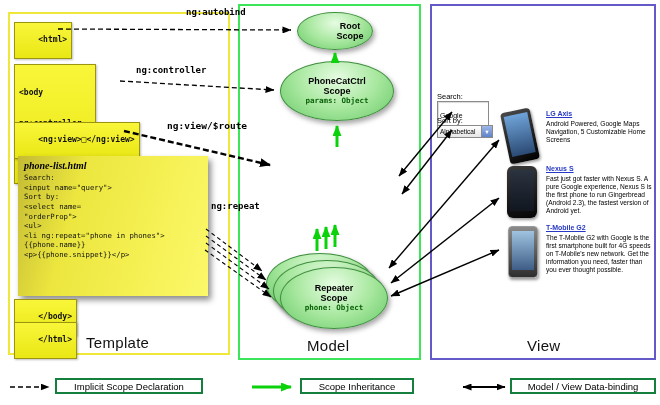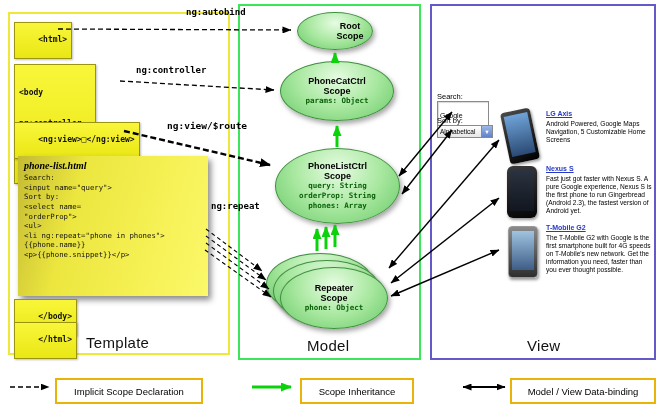--- a/index.html
+++ b/index.html
@@ -68,21 +68,21 @@
              background:linear-gradient(180deg,#6fa3d8,#2b4a74); }
   .p2 .pbody { border-radius:6px; background:linear-gradient(165deg,#3a3a3a,#050505); }
   .p2 .pscreen { background:linear-gradient(180deg,#2b3340,#11161f); }
   .p3 .pbody { background:linear-gradient(#8a8a8a,#2e2e2e); border:1px solid #9a9a9a; }
   .p3 .pscreen { background:linear-gradient(180deg,#9fc3e0,#3f5d86); }
 
   .phone-name { position:absolute; font-size:7px; font-weight:bold; color:#2739c4;
                 text-decoration:underline; }
   .phone-desc { position:absolute; width:106px; font-size:6.6px; line-height:1.22; color:#000; }
 
-  .legend-box { position:absolute; height:26px; border:2px solid #eab308; background:#fff;
+  .legend-box { position:absolute; height:16px; border:2px solid #15803d; background:#fff;
                 display:flex; align-items:center; justify-content:center; font-size:9.5px;
                 color:#000; }
 </style>
 </head>
 <body>
 
 <div id="canvas">
 
   <div class="panel tpl"></div>
   <div class="panel mdl"></div>
@@ -130,26 +130,20 @@
 
   <div class="ellipse" style="left:297px;top:12px;width:76px;height:38px;align-items:flex-end;">
     <span class="title w44">Root Scope</span>
   </div>
 
   <div class="ellipse" style="left:280px;top:61px;width:114px;height:60px;">
     <span class="title w78">PhoneCatCtrl Scope</span>
     <span class="prop">params: Object</span>
   </div>
 
-  <div class="ellipse" style="left:275px;top:148px;width:125px;height:76px;">
-    <span class="title w78">PhoneListCtrl Scope</span>
-    <span class="prop">query: String</span>
-    <span class="prop">orderProp: String</span>
-    <span class="prop">phones: Array</span>
-  </div>
 
   <div class="ellipse" style="left:266px;top:253px;width:108px;height:62px;"></div>
   <div class="ellipse" style="left:273px;top:260px;width:108px;height:62px;"></div>
   <div class="ellipse" style="left:280px;top:267px;width:108px;height:62px;">
     <span class="title w62">Repeater Scope</span>
     <span class="prop">phone: Object</span>
   </div>
 
   <div class="flabel" style="left:437px;top:92px;">Search:</div>
   <input class="finput" style="left: 437px; top: 101px;" value="Google">

